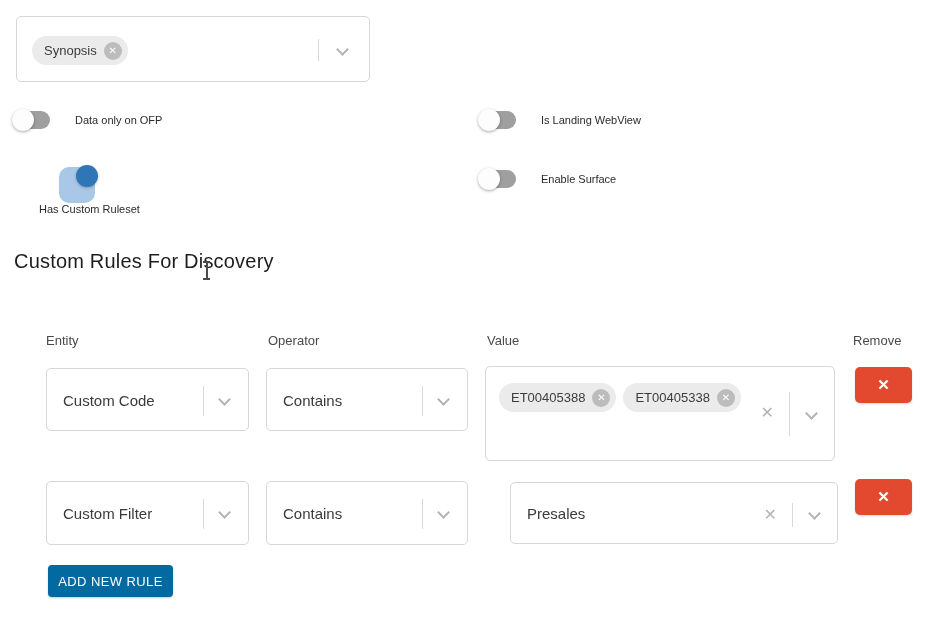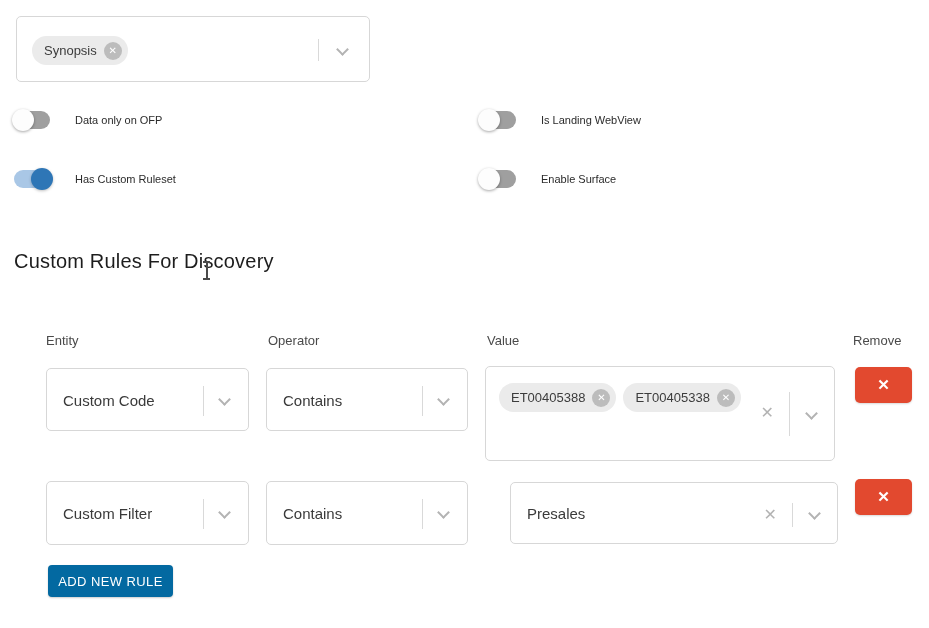--- a/index.html
+++ b/index.html
@@ -191,21 +191,21 @@
         <span class="knob"></span>
       </span>
     <span class="toggle-label">Data only on OFP</span>
   </div>
   <div class="toggle" style="left:480px; top:108px;">
     <span class="switch off">
         <span class="knob"></span>
       </span>
     <span class="toggle-label">Is Landing WebView</span>
   </div>
-  <div class="toggle" style="left:14px; top:167px;">
+  <div class="toggle" style="left:14px; top:167px;flex-direction:column;">
     <span class="switch on">
         <span class="knob"></span>
       </span>
     <span class="toggle-label">Has Custom Ruleset</span>
   </div>
   <div class="toggle" style="left:480px; top:167px;text-align:right;">
     <span class="switch off">
         <span class="knob"></span>
       </span>
     <span class="toggle-label">Enable Surface</span>

